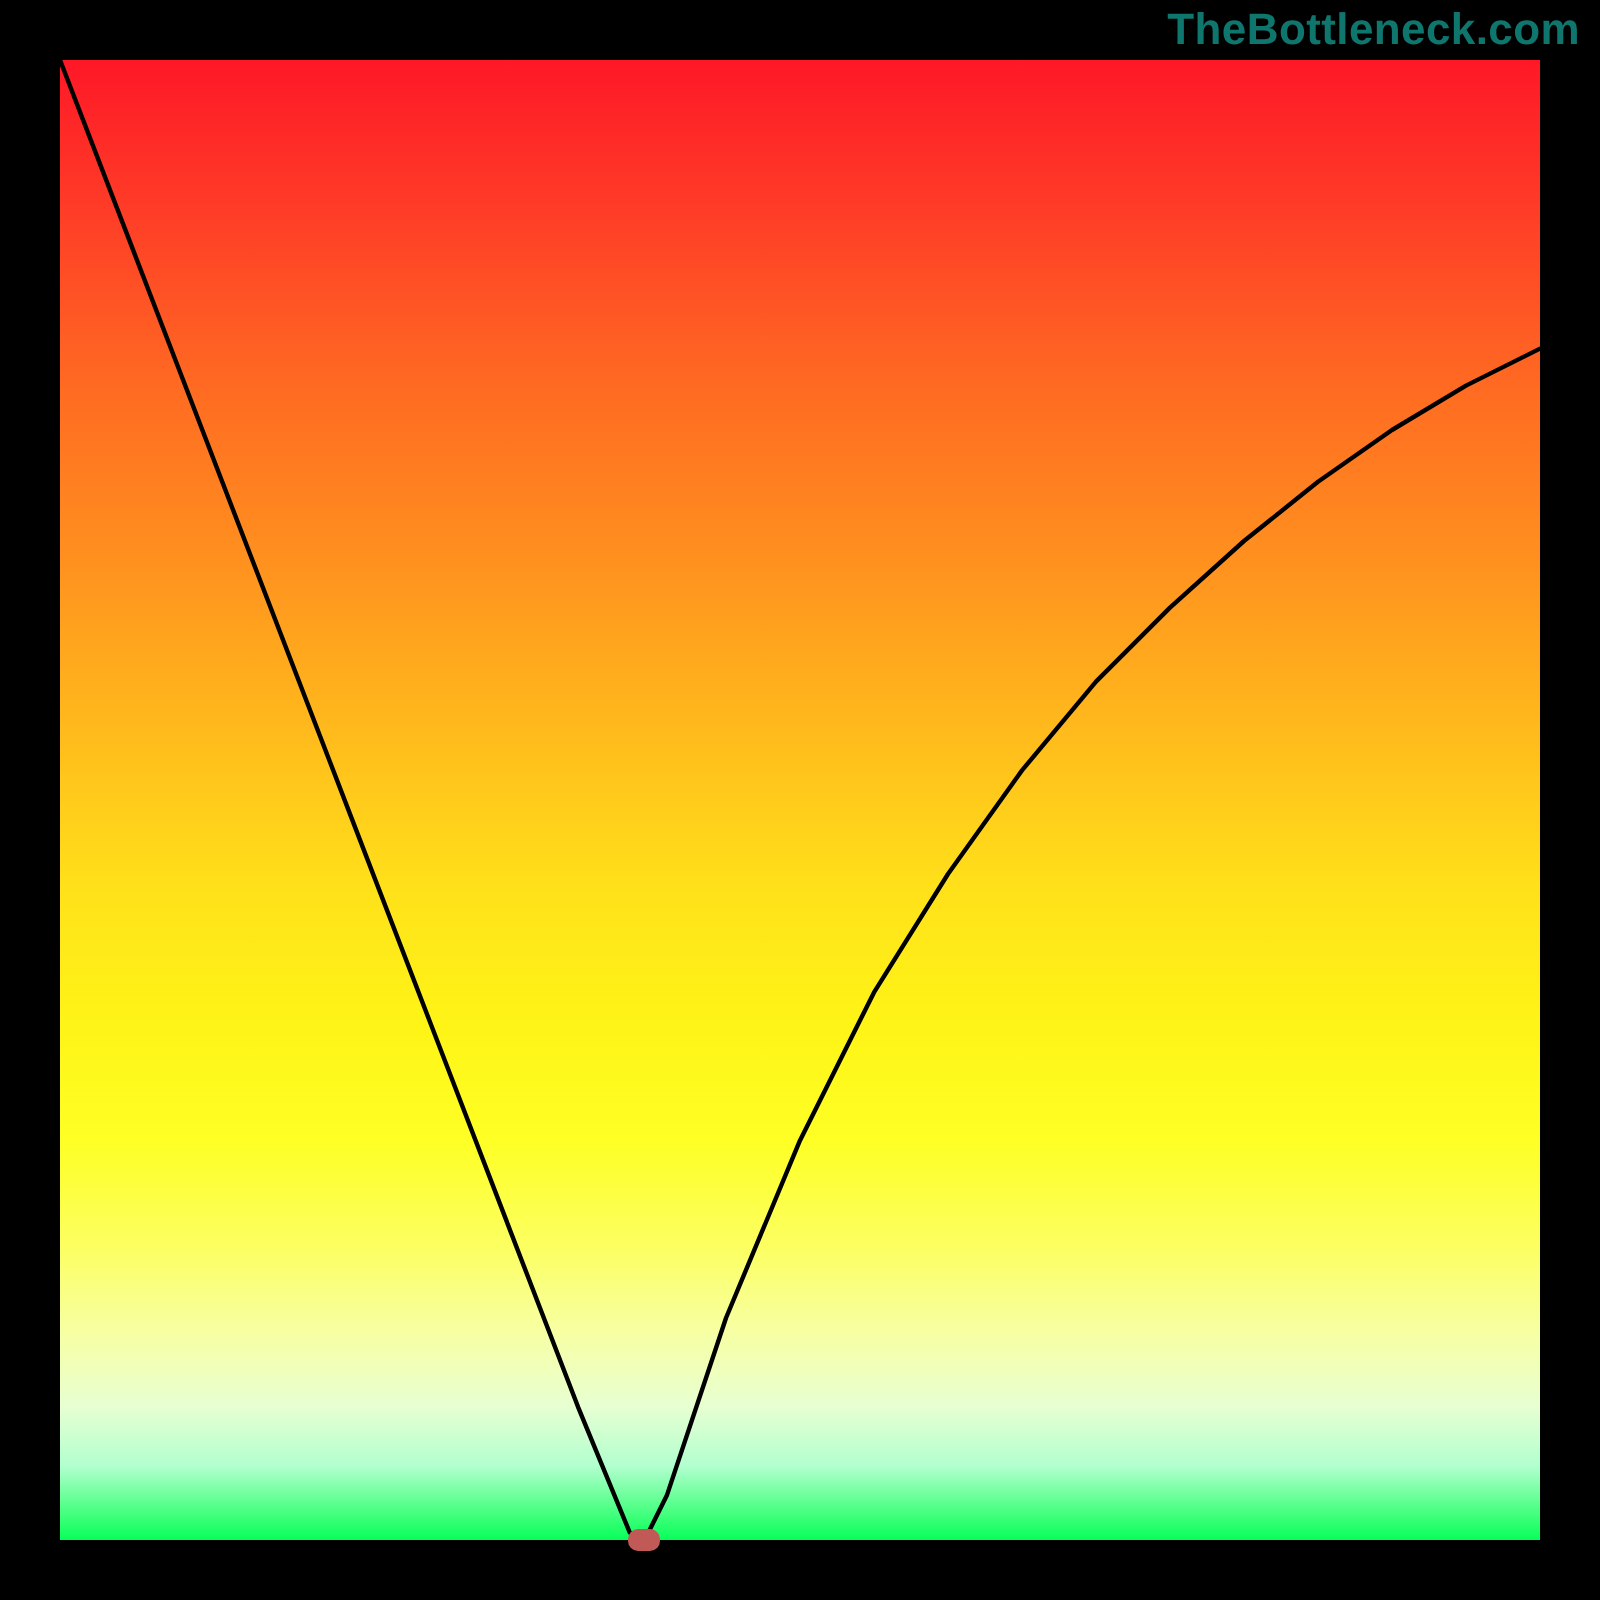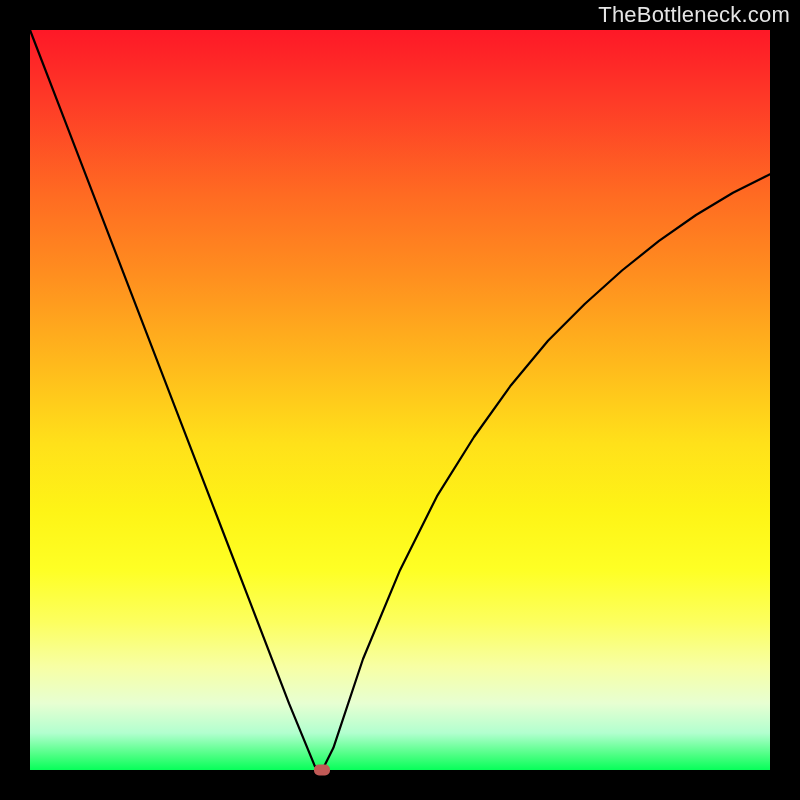--- a/index.html
+++ b/index.html
@@ -14,23 +14,23 @@
   .frame {
     position: relative;
     width: 800px;
     height: 800px;
     background: #000;
   }
   .watermark {
     position: absolute;
     top: 2px;
     right: 10px;
-    color: #e5e5e5;
+    color: #0f766e;
     font-size: 22px;
-    font-weight: 400;
+    font-weight: 700;
     letter-spacing: 0.2px;
     z-index: 5;
   }
   .plot-area {
     position: absolute;
     left: 30px;
     top: 30px;
     width: 740px;
     height: 740px;
     background: linear-gradient(to bottom,

